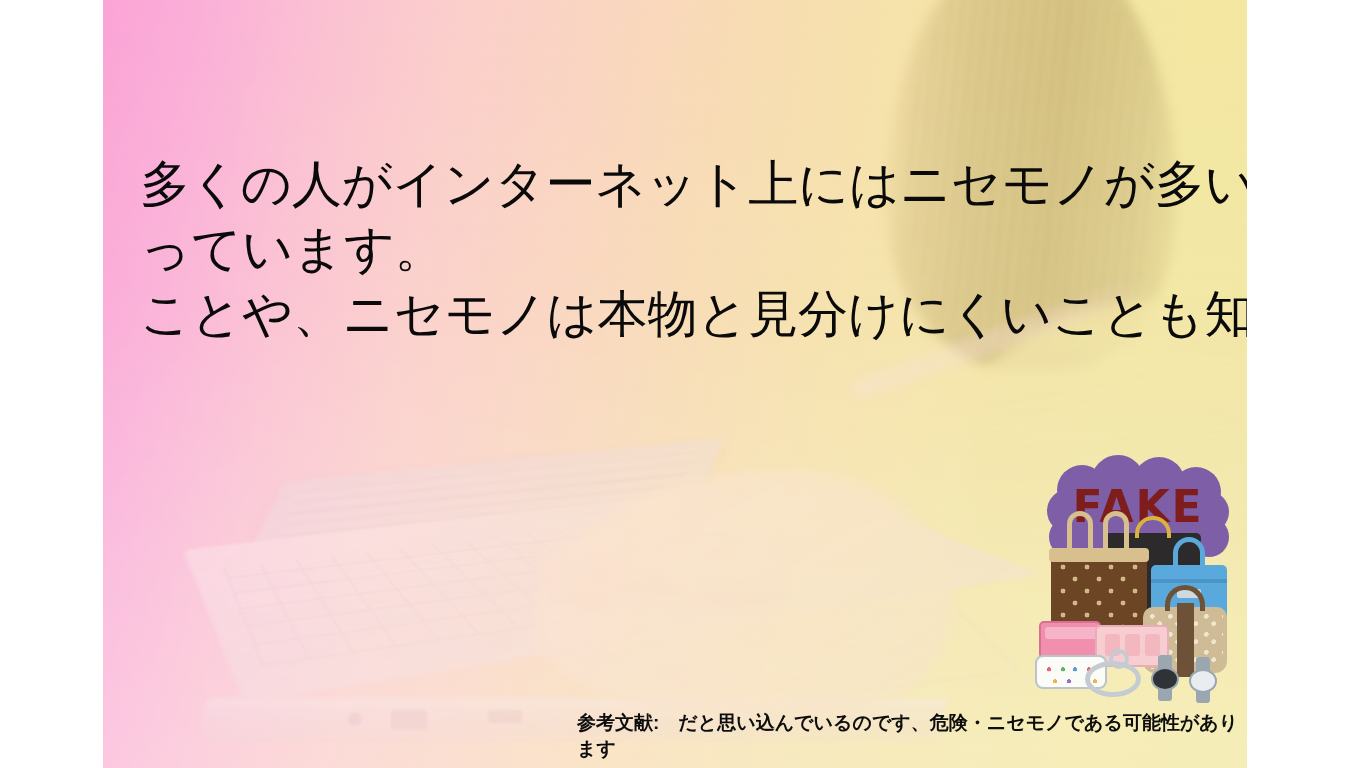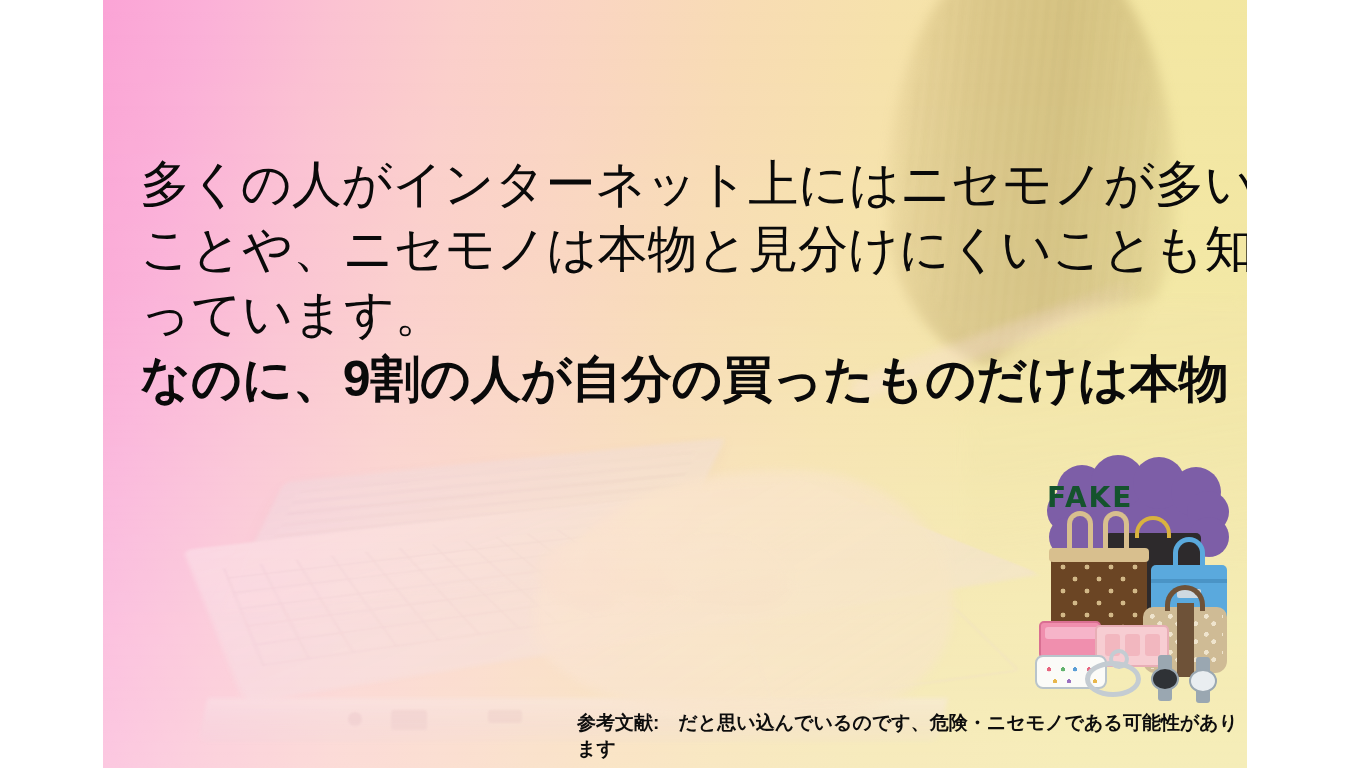--- a/index.html
+++ b/index.html
@@ -338,23 +338,23 @@
     width: 166px;
     height: 86px;
     background: #7d5ea7;
     border-radius: 40px;
   }
   .fake-label {
     position: absolute;
     left: 0;
     top: 26px;
     width: 182px;
-    text-align: left;
-    color: #14532d;
-    font-size: 28px;
+    text-align: center;
+    color: #7f1d1d;
+    font-size: 44px;
     font-weight: 700;
     letter-spacing: 2px;
     font-family: "DejaVu Sans", sans-serif;
   }
 
   .bag { position: absolute; }
 
   
   .bag-black {
     left: 72px; top: 78px; width: 96px; height: 78px;
@@ -557,23 +557,22 @@
       <div class="finger-a"></div>
       <div class="finger-b"></div>
       <div class="finger-c"></div>
       <div class="stylus"></div>
     </div>
 
     <div class="bg-vertical"></div>
 
     <div id="body-text">
       <span class="line">多くの人がインターネット上にはニセモノが多い</span>
+      <span class="line">っています。</span>
       <span class="line">ことや、ニセモノは本物と見分けにくいことも知</span>
-      <span class="line">っています。</span>
-      <span class="line strong">なのに、9割の人が自分の買ったものだけは本物</span>
     </div>
 
     <div id="fake-sticker">
 
       <div class="fake-cloud">
         <div class="body"></div>
         <div class="lobe" style="left:0px;  top:34px; width:44px; height:44px;"></div>
         <div class="lobe" style="left:10px; top:10px; width:50px; height:50px;"></div>
         <div class="lobe" style="left:44px; top:0px;  width:54px; height:54px;"></div>
         <div class="lobe" style="left:86px; top:2px;  width:52px; height:52px;"></div>

